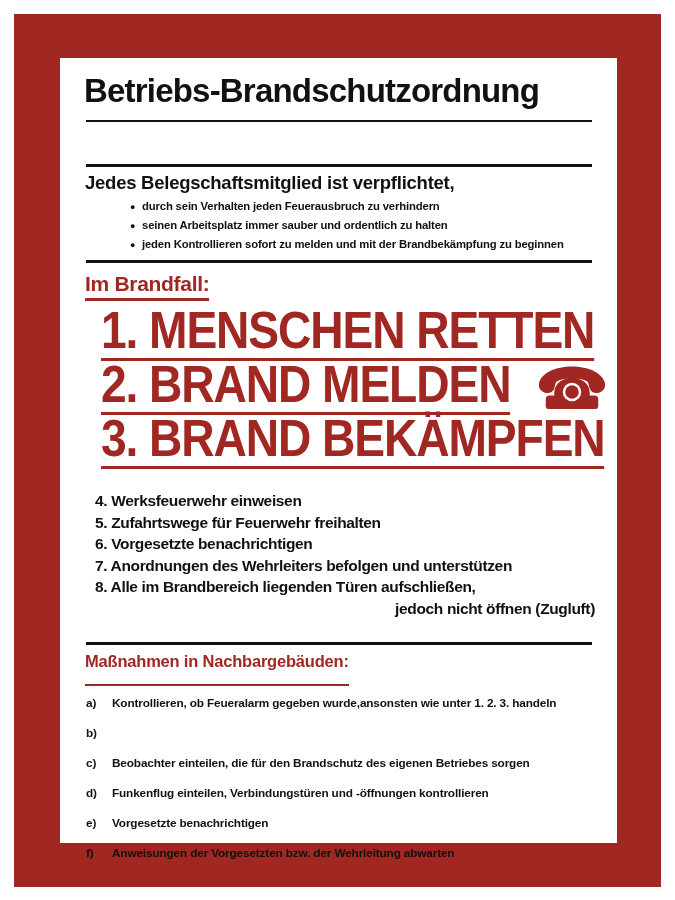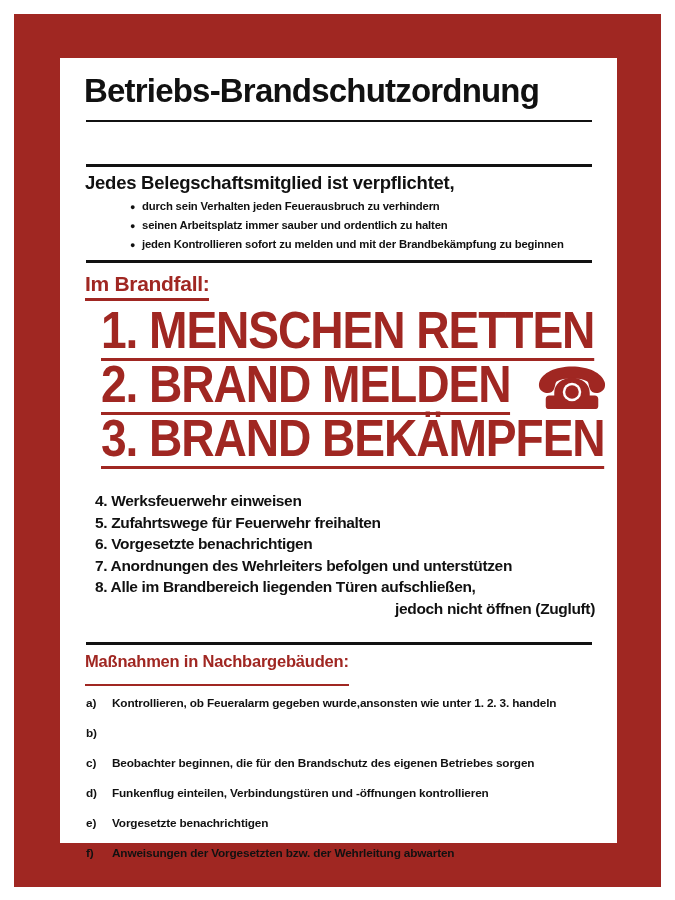--- a/index.html
+++ b/index.html
@@ -294,21 +294,21 @@
         <div class="alpha-list">
           <div class="alpha-row">
             <span class="alpha-key">a)</span>
             <span>Kontrollieren, ob Feueralarm gegeben wurde,ansonsten wie unter 1. 2. 3. handeln</span>
           </div>
           <div class="alpha-row">
             <span class="alpha-key">b)</span>
           </div>
           <div class="alpha-row">
             <span class="alpha-key">c)</span>
-            <span>Beobachter beginnen, die für den Brandschutz des eigenen Betriebes sorgen</span>
+            <span>Beobachter einteilen, die für den Brandschutz des eigenen Betriebes sorgen</span>
           </div>
           <div class="alpha-row">
             <span class="alpha-key">d)</span>
             <span>Funkenflug einteilen, Verbindungstüren und -öffnungen kontrollieren</span>
           </div>
           <div class="alpha-row">
             <span class="alpha-key">e)</span>
             <span>Vorgesetzte benachrichtigen</span>
           </div>
           <div class="alpha-row">

